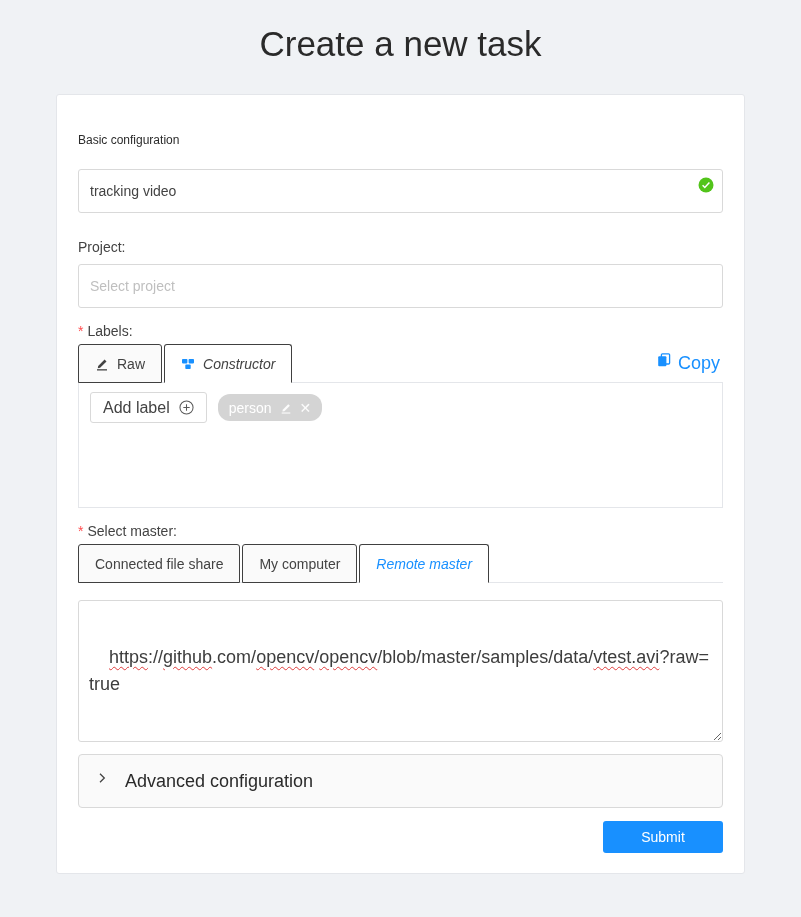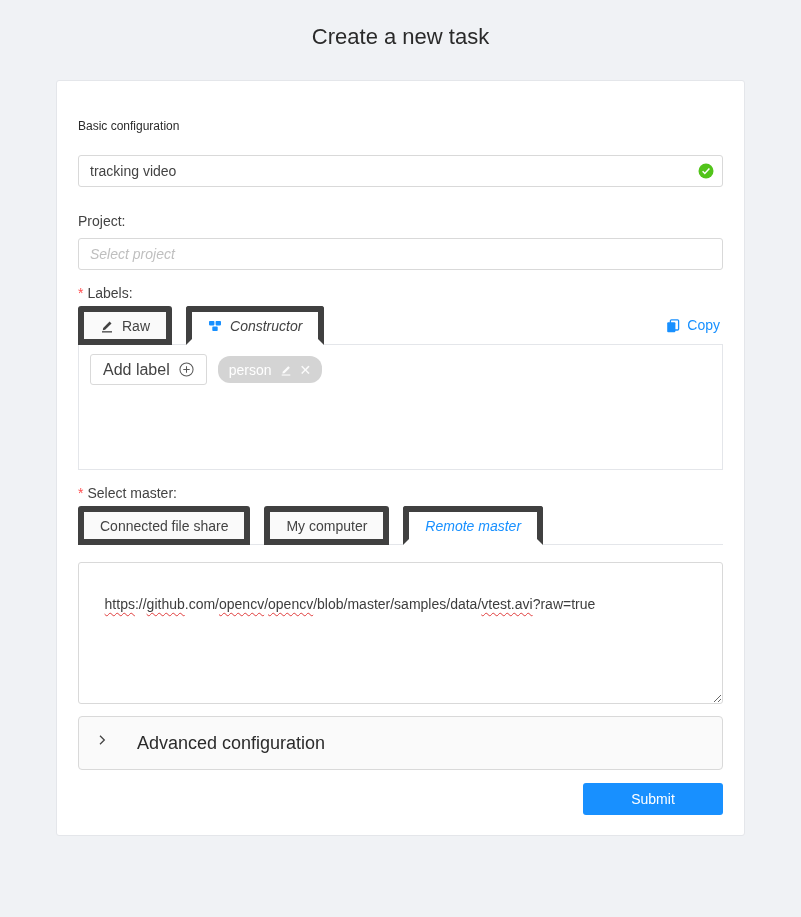--- a/index.html
+++ b/index.html
@@ -5,60 +5,60 @@
   * { box-sizing: border-box; }
   html, body { margin: 0; padding: 0; }
   body {
     width: 801px; height: 917px; overflow: hidden;
     background: var(--pagebg, #f0f2f5);
     font-family: "Liberation Sans", sans-serif;
     color: #434343;
   }
   .page-title {
     margin: 24px 0 0; text-align: center;
-    font-size: 22px; font-weight: 400; color: #2a2a2a;
+    font-size: 35px; font-weight: 400; color: #2a2a2a;
   }
   .card {
     width: 689px; margin: 30px auto 0;
     background: #fff; border: 1px solid #e4e6ea; border-radius: 3px;
     padding: 38px 21px 20px;
   }
   .section-heading { font-size: 12px; font-weight: 400; color: #2b2b2b; margin: 0 0 22px; }
   .field-label { font-size: 14px; color: #434343; margin-bottom: 9px; }
   .req { color: var(--required, #ff4d4f); margin-right: 4px; }
 
   .input-wrap { position: relative; margin-bottom: 26px; }
   .text-input {
-    width: 100%; height: 32px; border: 1px solid #d9d9d9; border-radius: 3px;
+    width: 100%; height: 44px; border: 1px solid #d9d9d9; border-radius: 3px;
     padding: 0 30px 0 11px; font: 14px "Liberation Sans", sans-serif; color: #434343;
     outline: none; background: #fff;
   }
   .text-input::placeholder { color: #bfbfbf; }
-  .select-input { padding-right: 1px; font-style: italic; }
+  .select-input { padding-right: 1px; }
   .valid-icon { position: absolute; right: 9px; top: 8px; line-height: 0; }
   .select-wrap { margin-bottom: 15px; }
 
   .labels-label, .files-label { margin-bottom: 5px; }
 
   .tabbar { display: flex; border-bottom: 1px solid #e4e6ea; }
   .tab {
     display: flex; align-items: center; gap: 8px;
-    height: 39px; padding: 0 16px; margin-right: 14px; margin-bottom: -1px;
-    background: #fafafa; border: 6px solid #404040; border-radius: 3px 3px 0 0;
+    height: 39px; padding: 0 16px; margin-right: 2px; margin-bottom: -1px;
+    background: #fafafa; border: 1px solid #404040; border-radius: 3px 3px 0 0;
     font-size: 14px; color: #434343; cursor: pointer;
   }
   .tab.active { background: #fff; border-bottom-color: #fff; font-style: italic; }
   .ticon { line-height: 0; color: #434343; }
   .ticon.accent { color: var(--accent, #1890ff); }
   .blue { color: var(--accent, #1890ff); }
 
   .copy-btn {
     margin-left: auto; align-self: center;
-    display: flex; align-items: flex-end; gap: 7px;
-    color: var(--accent, #1890ff); font-size: 14px; cursor: pointer; padding-right: 3px;
+    display: flex; align-items: flex-start; gap: 7px;
+    color: var(--accent, #1890ff); font-size: 18px; cursor: pointer; padding-right: 3px;
   }
 
   .labels-panel {
     border: 1px solid #e4e6ea; border-top: none; height: 125px;
     padding: 9px 11px; display: flex; align-items: flex-start; gap: 11px;
     margin-bottom: 15px;
   }
   .add-label-btn {
     display: inline-flex; align-items: center; gap: 9px;
     height: 31px; padding: 0 12px; background: #fff;
@@ -71,39 +71,39 @@
     height: 27px; margin-top: 2px; padding: 0 11px;
     background: var(--tagbg, #d4d4d4); border-radius: 12px;
     color: #fff; font-size: 14px;
   }
   .tag-edit { line-height: 0; color: #fcfcfc; cursor: pointer; }
   .tag-close { font-size: 14px; color: #fcfcfc; cursor: pointer; }
 
   .files-tabbar { margin-bottom: 17px; }
   .url-area {
     width: 100%; height: 142px; border: 1px solid #d9d9d9; border-radius: 3px;
-    padding: 10px 10px; font-size: 14px; line-height: 1.5; color: #3d3d3d;
+    padding: 16px 10px; font-size: 18px; line-height: 1.5; color: #3d3d3d;
     background: #fff; resize: both; overflow: auto; white-space: pre-wrap; word-break: break-all;
   }
   .misspelled {
     text-decoration: underline wavy #e03c3c;
     text-decoration-thickness: 1px; text-underline-offset: 3px;
   }
 
   .advanced {
     margin-top: 12px; height: 54px;
     background: #fafafa; border: 1px solid #d9d9d9; border-radius: 4px;
-    display: flex; align-items: center; gap: 29px; padding: 0 17px; cursor: pointer;
+    display: flex; align-items: center; gap: 17px; padding: 0 17px; cursor: pointer;
   }
   .chev { line-height: 0; color: #434343; margin-top: -6px; }
   .advanced-title { font-size: 18px; color: #2b2b2b; }
 
   .submit-row { display: flex; justify-content: flex-end; margin-top: 13px; }
   .submit-btn {
-    width: 140px; height: 32px; background: var(--accent, #1890ff);
+    width: 120px; height: 32px; background: var(--accent, #1890ff);
     color: #fff; border: none; border-radius: 3px;
     font-size: 14px; font-family: inherit; cursor: pointer;
   }
 </style>
 </head>
 <body>
 
 <h1 class="page-title">Create a new task</h1>
 
 <div class="card">

